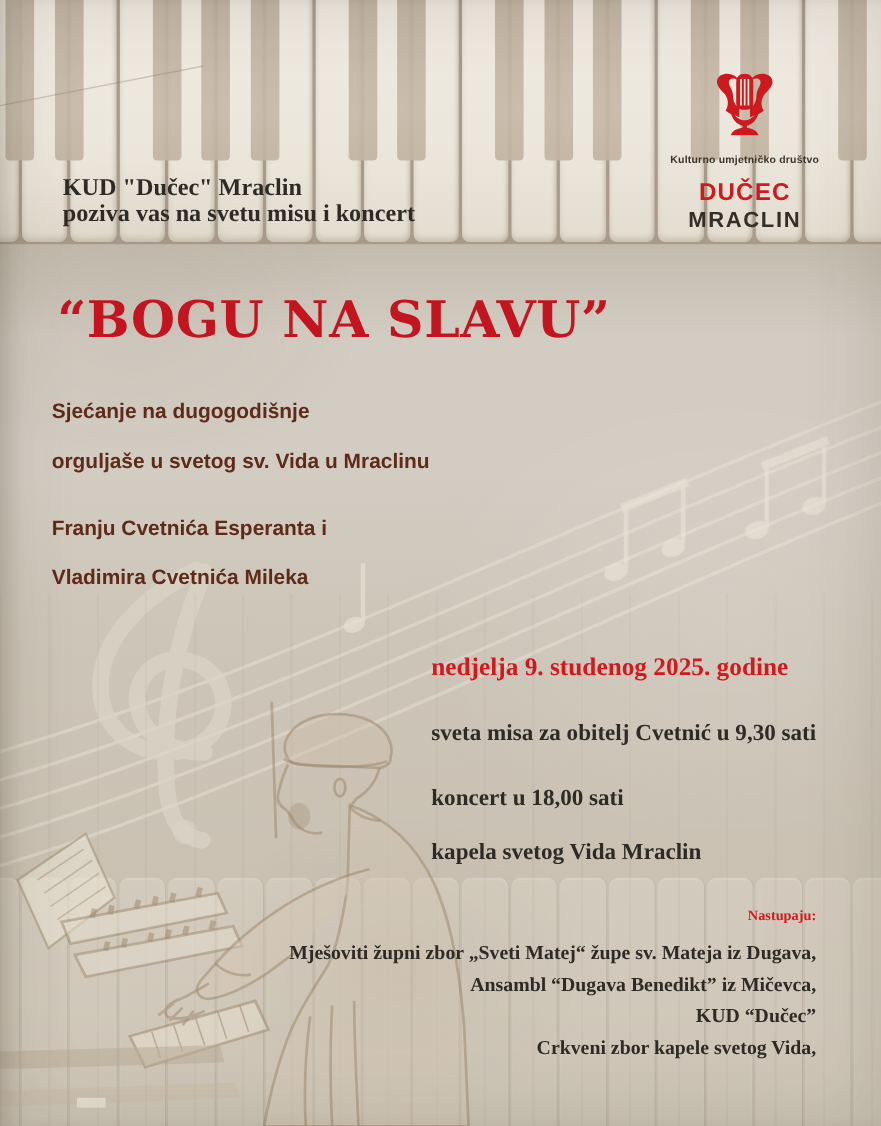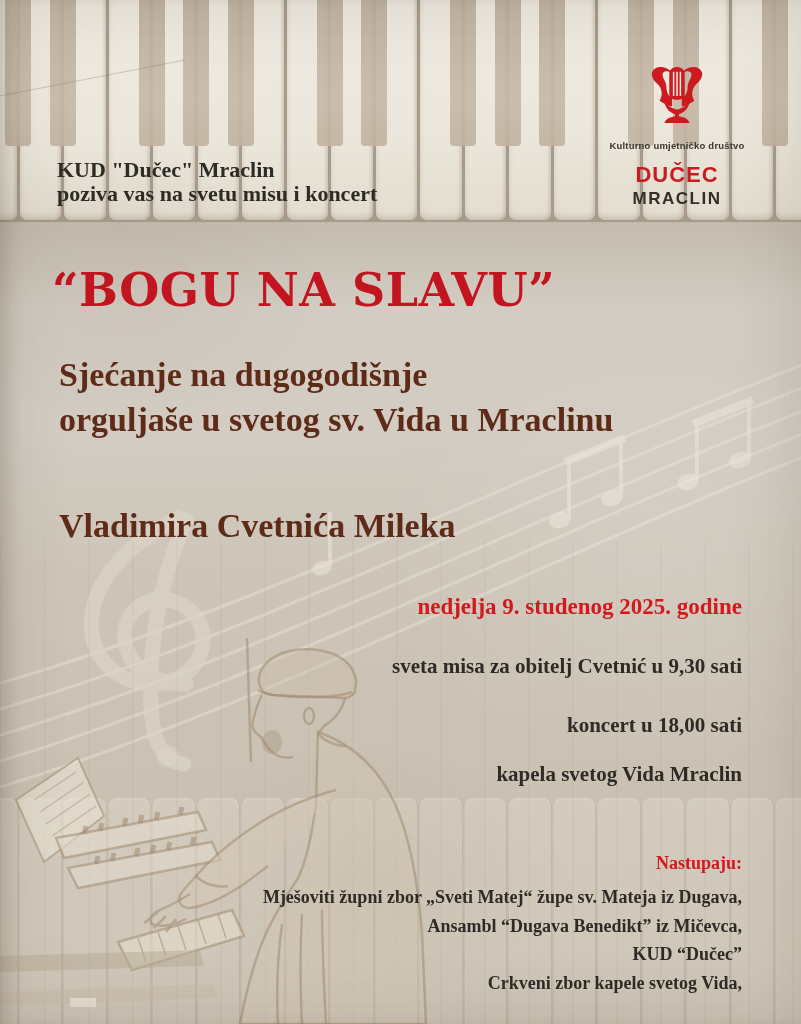--- a/index.html
+++ b/index.html
@@ -32,34 +32,34 @@
   .stripes{left:0;top:540px;width:801px;height:484px;z-index:2;
     background:repeating-linear-gradient(90deg, rgba(130,115,95,.05) 0 2px, transparent 2px 44px);}
   .vignette{left:0;top:0;width:801px;height:1024px;z-index:8;
     box-shadow:inset 0 0 70px rgba(70,55,40,.16), inset 14px 0 20px -10px rgba(70,55,40,.22);}
   
   .invite{position:absolute;left:57px;top:158px;z-index:5;font-weight:bold;font-size:22px;line-height:24px;color:#2e2b26;}
   .logo{position:absolute;left:592px;top:64px;width:170px;z-index:5;text-align:center;font-family:"Liberation Sans",sans-serif;}
   .logo svg{display:block;margin:0 auto;}
   .logo-sub{margin-top:16px;font-size:9.5px;font-weight:bold;color:#3a342c;letter-spacing:.2px;}
   .logo-name{margin-top:11px;font-size:22px;font-weight:bold;color:#cc1a1f;letter-spacing:1px;}
-  .logo-place{margin-top:1px;font-size:17px;font-weight:bold;color:#332e28;letter-spacing:1.5px;}
+  .logo-place{margin-top:1px;font-size:20px;font-weight:bold;color:#332e28;letter-spacing:1.5px;}
   .title{position:absolute;left:52px;top:266px;z-index:5;margin:0;
          font-family:"DejaVu Serif",serif;font-weight:bold;font-size:46px;line-height:48px;
          color:#c2151f;letter-spacing:.5px;white-space:nowrap;}
-  .subtitle{position:absolute;left:59px;top:352px;z-index:5;
-            font-family:Liberation Serif, serif;font-weight:bold;font-size:34px;line-height:45px;color:#5e2b19;}
+  .subtitle{position:absolute;left:47px;top:352px;z-index:5;
+            font-family:Liberation Sans, sans-serif;font-weight:bold;font-size:19px;line-height:45px;color:#5e2b19;}
   .subtitle p{margin:0;}
   .subtitle p + p{margin-top:16px;}
-  .event{position:absolute;right:59px;top:594px;z-index:5;text-align:right;font-weight:bold;color:#2e2b26;}
+  .event{position:absolute;right:59px;top:594px;z-index:5;text-align:left;font-weight:bold;color:#2e2b26;}
   .event-date{font-size:23px;line-height:25px;color:#d2191d;margin-bottom:21px;}
   .event-line{font-size:21px;line-height:23px;margin-top:36px;}
   .event-venue{font-size:21px;line-height:23px;margin-top:26px;}
   .performers{position:absolute;right:59px;top:822px;z-index:5;text-align:right;font-weight:bold;color:#2e2b26;}
-  .performers-heading{font-size:18px;line-height:20px;color:#d2191d;margin-bottom:10px;margin-top:31px;}
+  .performers-heading{font-size:13px;line-height:20px;color:#d2191d;margin-bottom:10px;}
   .performer{font-size:18px;line-height:28.5px;}
 </style>
 </head>
 <body>
 
 <div class="poster">
 
   <div class="layer kb-top">
     <div class="kb-top-bg"></div>
   <div class="wkey" style="left: -25px; width: 41.5px;"></div>
@@ -209,21 +209,21 @@
   </div>
 
   <h1 class="title">“BOGU NA SLAVU”</h1>
 
   <div class="subtitle">
     <p>
       <span>Sjećanje na dugogodišnje</span><br>
       <span>orguljaše u svetog sv. Vida u Mraclinu</span>
     </p>
     <p>
-      <br>
+      <span>Franju Cvetnića Esperanta i</span><br>
       <span>Vladimira Cvetnića Mileka</span>
     </p>
   </div>
 
   <div class="event">
     <div class="event-date">nedjelja 9. studenog 2025. godine</div>
     <div class="event-line">sveta misa za obitelj Cvetnić u 9,30 sati</div>
     <div class="event-line">koncert u 18,00 sati</div>
     <div class="event-venue">kapela svetog Vida Mraclin</div>
   </div>

